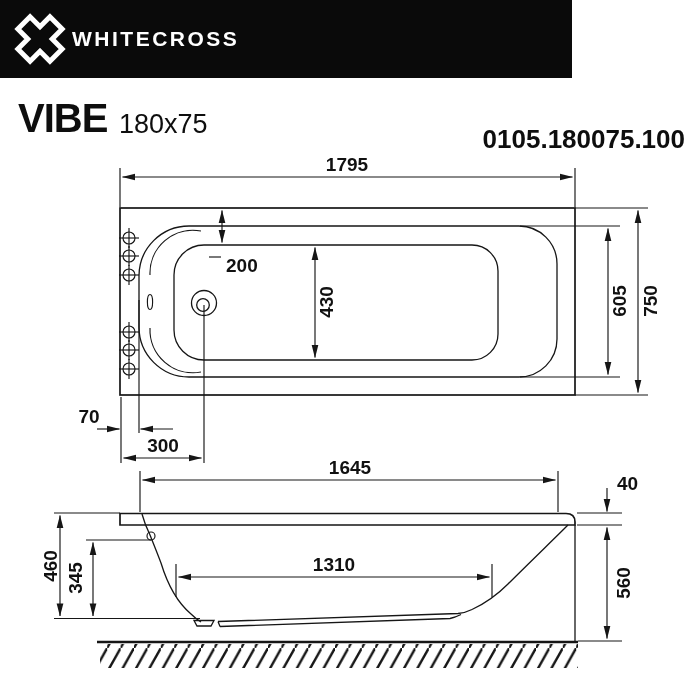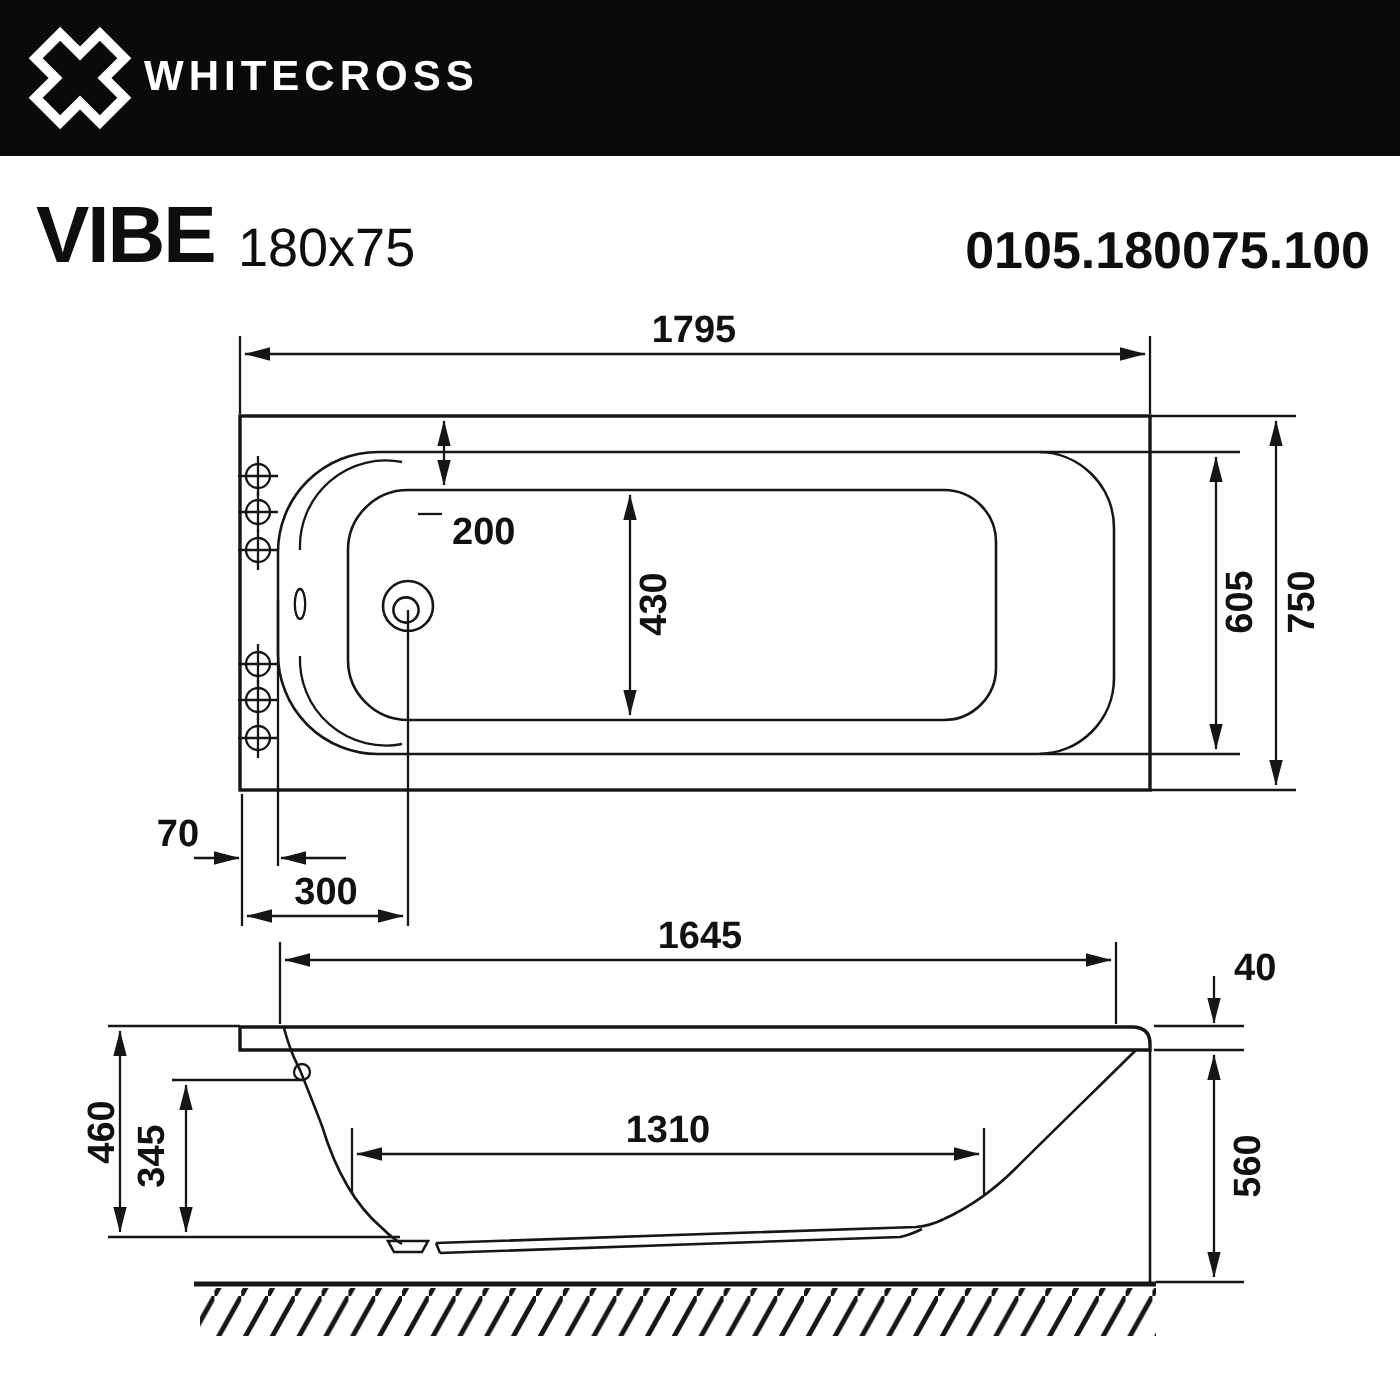--- a/index.html
+++ b/index.html
@@ -2,38 +2,38 @@
 <html><head>
 <meta charset="utf-8">
 <style>
   html,body{margin:0;padding:0;}
   body{
     width:700px;height:700px;position:relative;overflow:hidden;
     background:#ffffff;
     font-family:"Liberation Sans", sans-serif;
   }
   .topbar{
-    position:absolute;left:0;top:0;width:700px;height:78px;
+    position:absolute;left:0;top:0;width:572px;height:78px;
     background:#0a0a0a;display:flex;align-items:center;
   }
   .logo{position:absolute;left:13px;top:12px;width:54px;height:54px;}
   .brand{
     position:absolute;left:72px;top:0;height:78px;display:flex;align-items:center;
     color:#ffffff;font-size:21px;font-weight:bold;letter-spacing:2.5px;
   }
   .model{
     position:absolute;left:18px;top:98px;
     font-size:40px;font-weight:bold;color:#0e0e0e;letter-spacing:-1px;line-height:1;
   }
   .sizealt{
     position:absolute;left:119px;top:111px;
     font-size:27px;font-weight:normal;color:#0e0e0e;line-height:1;
   }
   .article{
-    position:absolute;right:15px;top:112px;
+    position:absolute;right:15px;top:126px;
     font-size:26px;font-weight:bold;color:#0e0e0e;line-height:1;
   }
   svg.drawing{position:absolute;left:0;top:0;}
   .ln{stroke:#161616;stroke-width:1.3;fill:none;}
   .thick{stroke:#161616;stroke-width:1.7;fill:#ffffff;}
   .thin{stroke:#161616;stroke-width:1.15;fill:none;}
   .dim{stroke:#161616;stroke-width:1.15;fill:none;}
   .d{font-family:"Liberation Sans",sans-serif;font-size:19px;font-weight:bold;fill:#111111;}
 </style>
 </head>

